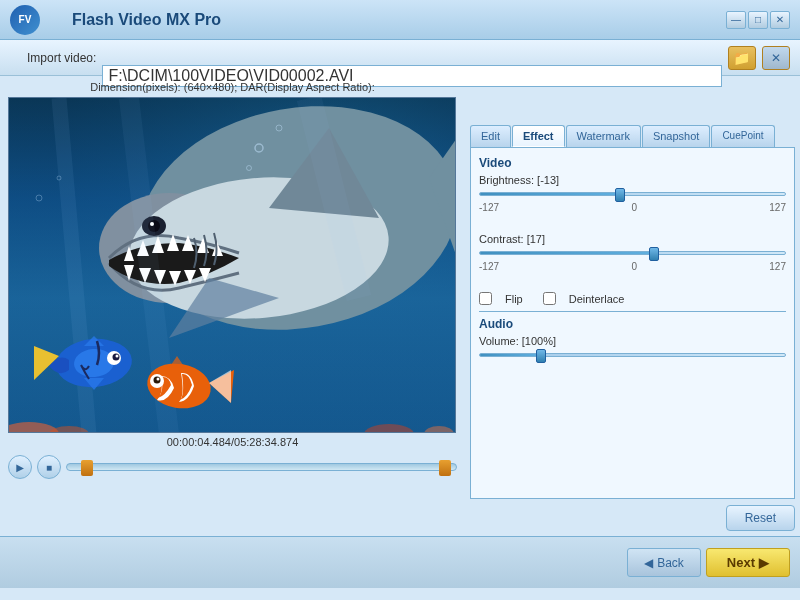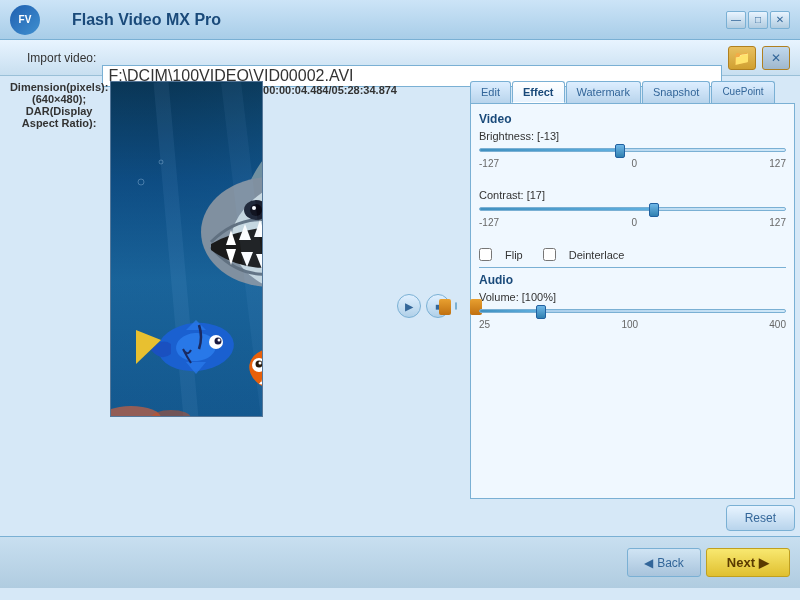--- a/index.html
+++ b/index.html
@@ -102,22 +102,21 @@
     .main-content {
       display: flex;
       height: 460px;
     }
 
     
     .left-panel {
       width: 465px;
       padding: 5px 8px;
       display: flex;
-      flex-direction: row;
-      font-weight: bold;
+      flex-direction: column;
     }
     .dimension-info {
       font-size: 11px;
       color: #333;
       text-align: center;
       margin-bottom: 4px;
     }
     .video-preview {
       width: 448px;
       height: 336px;
@@ -197,20 +196,21 @@
       padding: 5px;
       display: flex;
       flex-direction: column;
     }
 
     
     .tabs {
       display: flex;
       gap: 1px;
       margin-bottom: 0;
+      margin-top: 44px;
     }
     .tab {
       padding: 4px 10px;
       background: linear-gradient(to bottom, #ddeeff, #b8d4ec);
       border: 1px solid #7ab0d4;
       border-bottom: none;
       cursor: pointer;
       font-size: 11px;
       color: #336699;
       border-radius: 3px 3px 0 0;
@@ -571,25 +571,20 @@
 
       <div class="section-title">Audio</div>
 
       <div class="param-row">
         <div class="param-label">Volume: [100%]</div>
         <div class="slider-container">
           <div class="slider-track">
             <div class="slider-fill" style="left:0; width:20%;"></div>
             <div class="slider-thumb" style="left:calc(20% - 5px);"></div>
           </div>
-          <div class="slider-labels">
-            <span>25</span>
-            <span>100</span>
-            <span>400</span>
-          </div>
         </div>
       </div>
     </div>
 
     <div style="display:flex; justify-content:flex-end; padding:6px 0 0 0;">
       <button class="reset-btn">Reset</button>
     </div>
   </div>
 </div>
 

